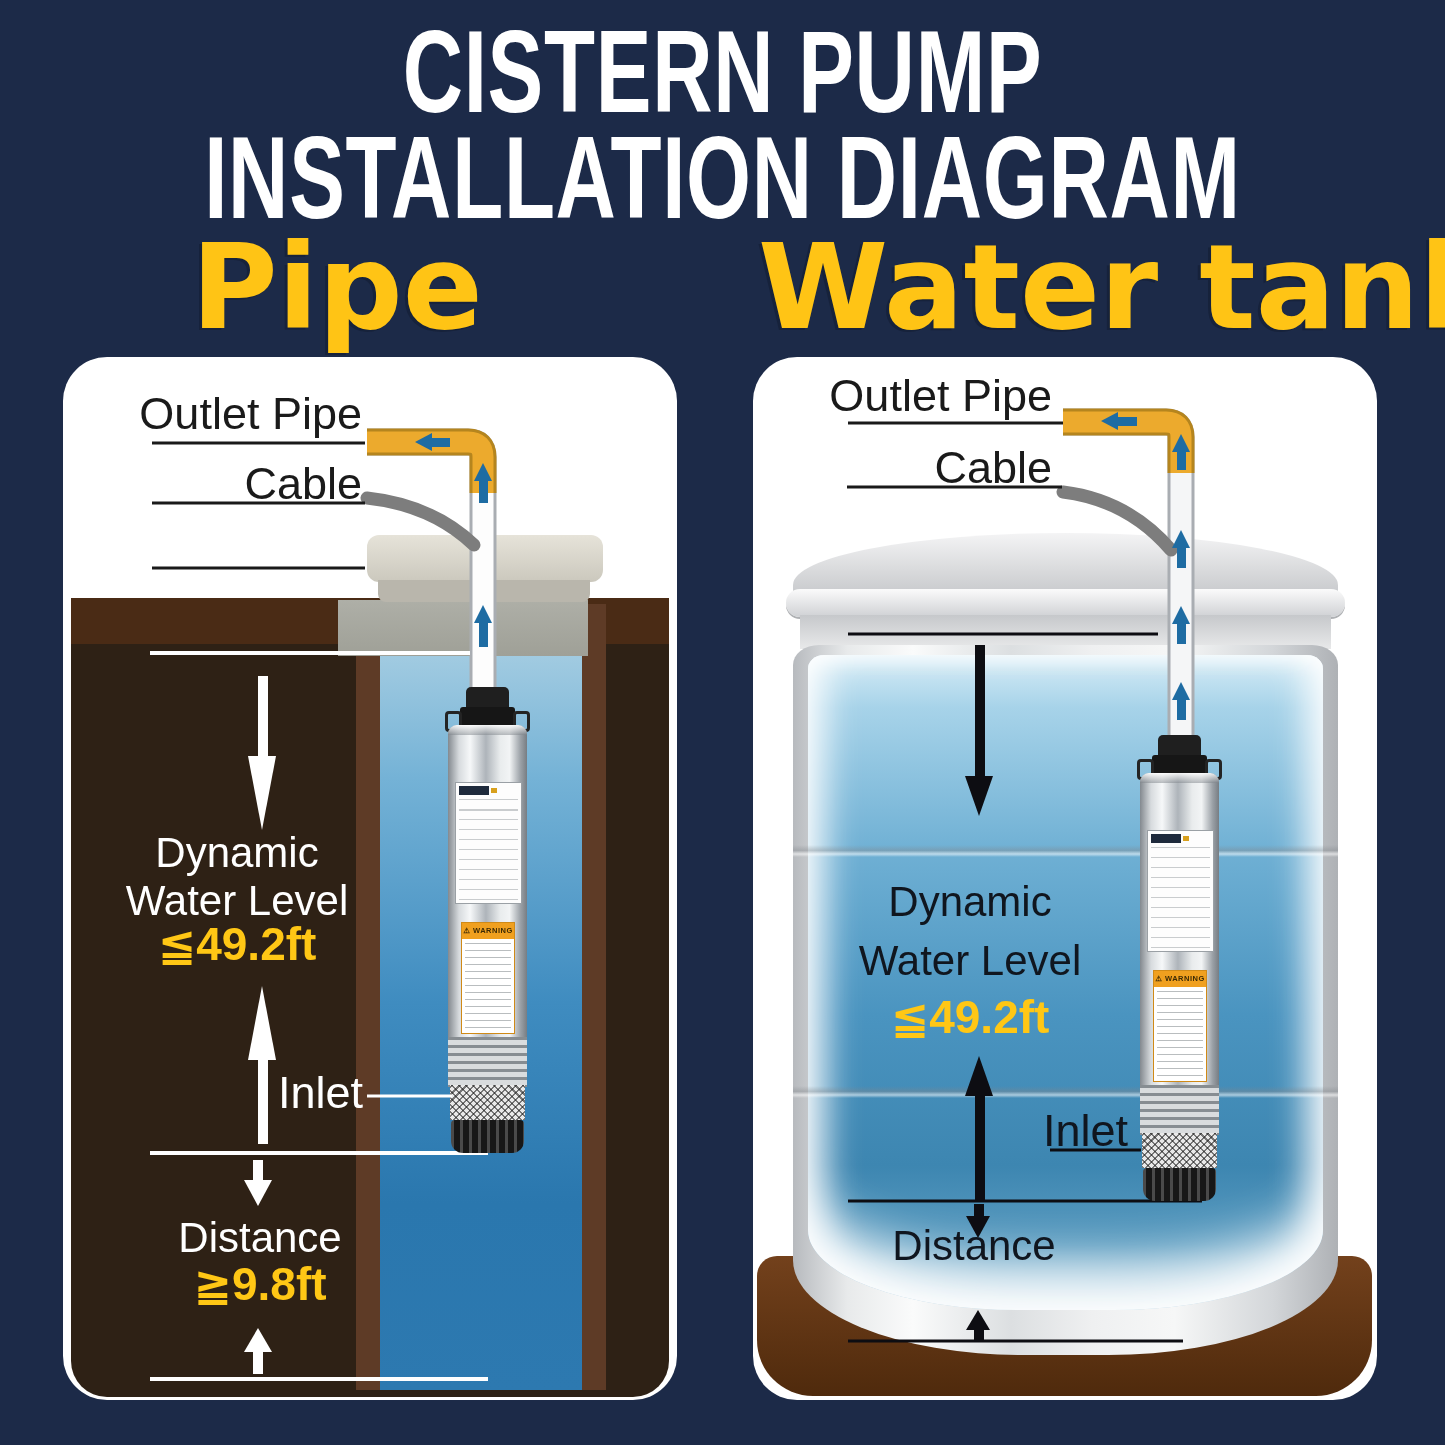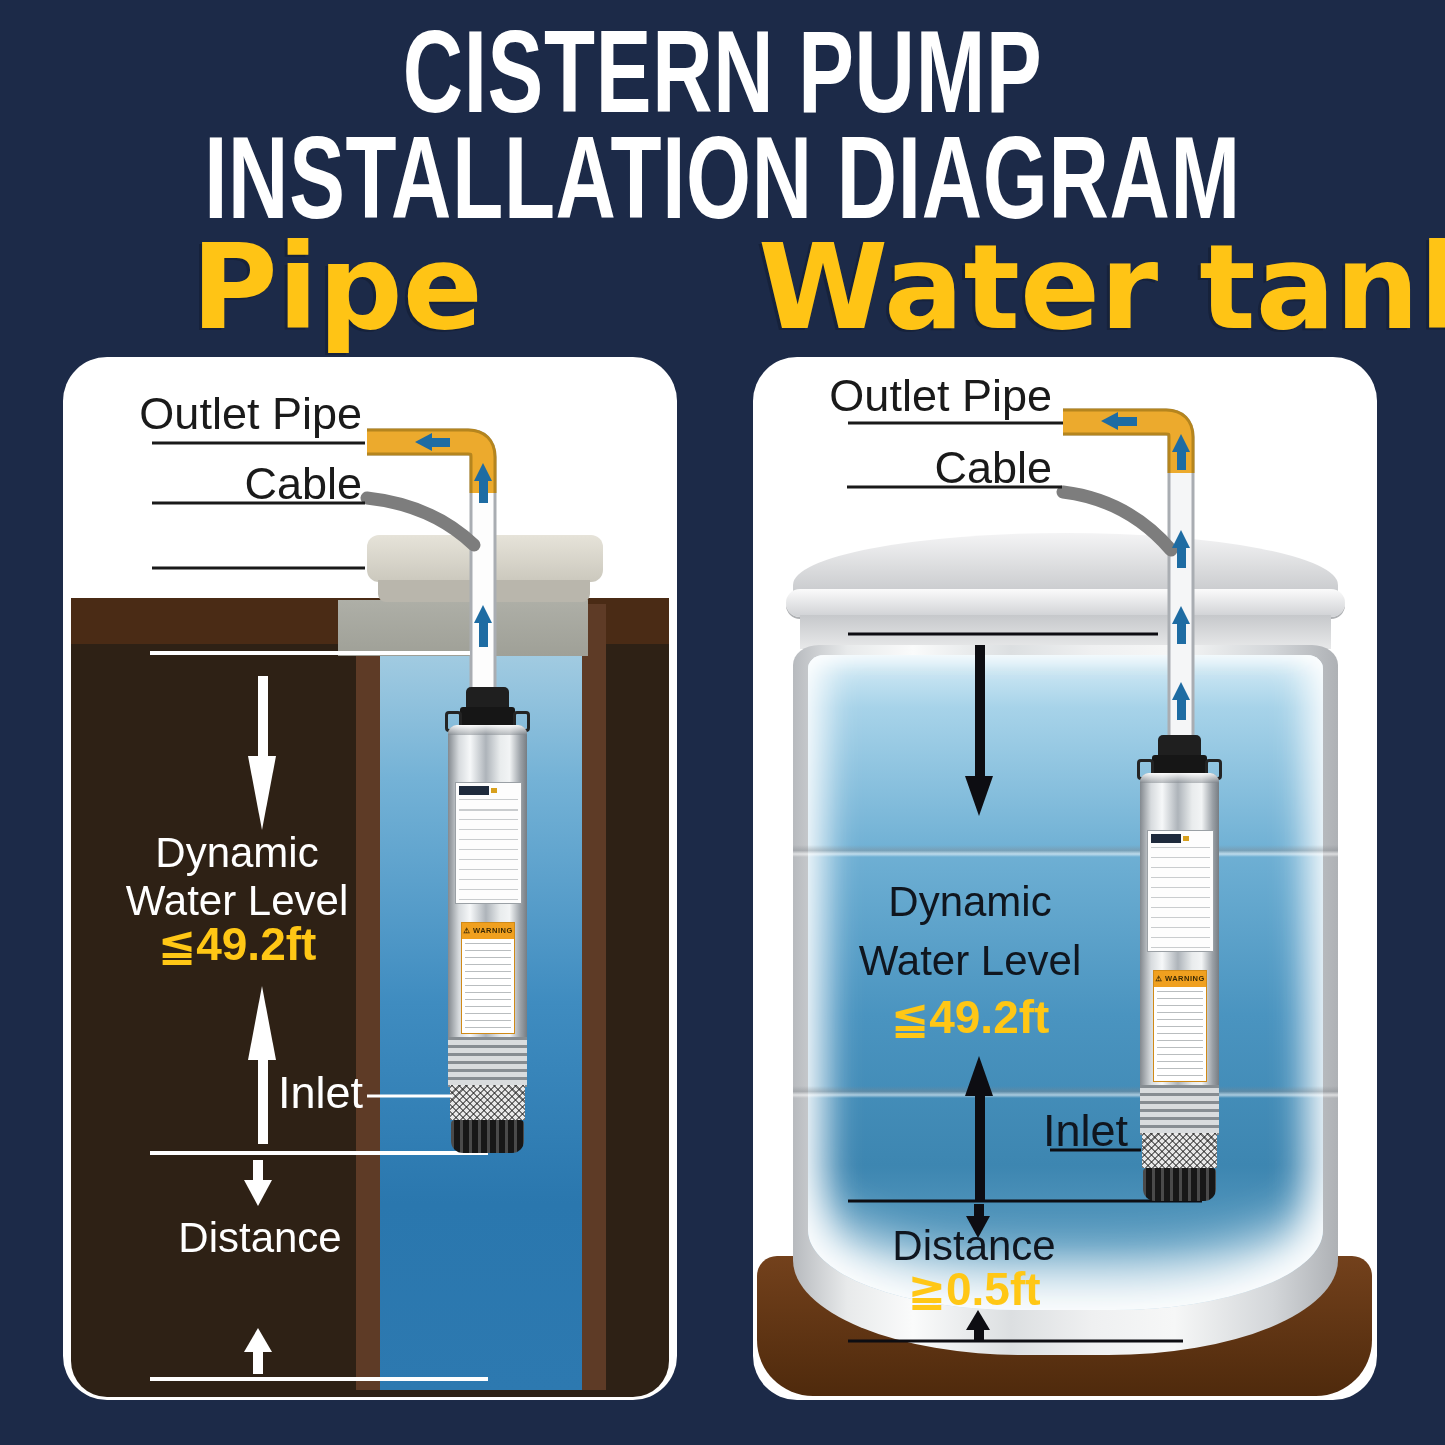--- a/index.html
+++ b/index.html
@@ -247,23 +247,23 @@
     </g>
   </svg>
 
   <div class="lab right" style="left:100px;top:390px;width:262px;">Outlet Pipe</div>
   <div class="lab right" style="left:100px;top:460px;width:262px;">Cable</div>
   <div class="mlab white" style="left:97px;top:832px;width:280px;">Dynamic</div>
   <div class="mlab white" style="left:97px;top:880px;width:280px;">Water Level</div>
   <div class="val" style="left:97px;top:921px;width:280px;">≦49.2ft</div>
   <div class="lab right white" style="left:203px;top:1069px;width:160px;">Inlet</div>
   <div class="mlab white" style="left:120px;top:1217px;width:280px;">Distance</div>
+  <div class="val" style="left:120px;top:1261px;width:280px;">≧9.8ft</div>
 
   <div class="lab right" style="left:790px;top:372px;width:262px;">Outlet Pipe</div>
   <div class="lab right" style="left:790px;top:444px;width:262px;">Cable</div>
   <div class="mlab darkink" style="left:830px;top:881px;width:280px;">Dynamic</div>
   <div class="mlab darkink" style="left:830px;top:940px;width:280px;">Water Level</div>
   <div class="val" style="left:830px;top:994px;width:280px;">≦49.2ft</div>
   <div class="lab right darkink" style="left:968px;top:1107px;width:160px;">Inlet</div>
   <div class="mlab darkink" style="left:834px;top:1225px;width:280px;">Distance</div>
-  <div class="val" style="left:834px;top:1266px;width:280px;">≧0.5ft</div>
 
 </div>
 
 </body></html>

